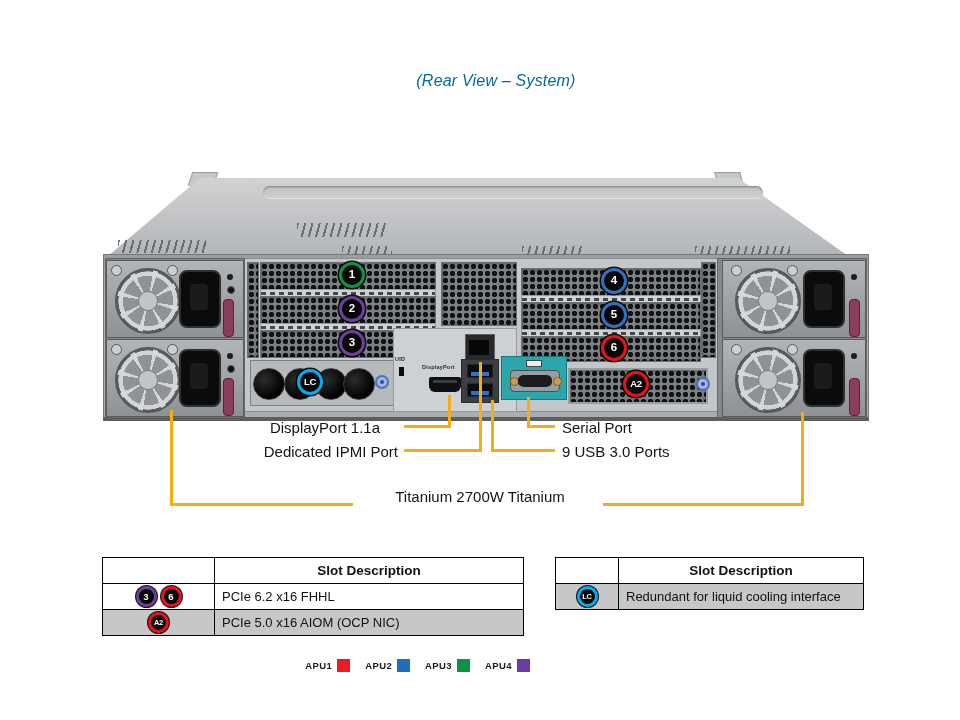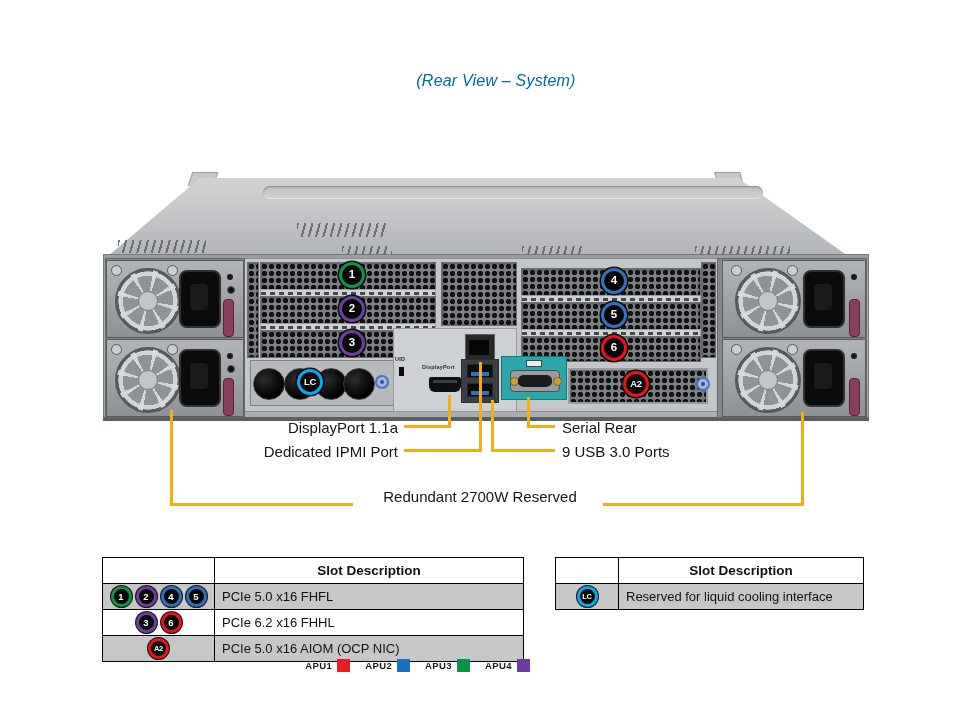--- a/index.html
+++ b/index.html
@@ -247,44 +247,40 @@
 <div class="abs yline" style="left: 479px; top: 362px; width: 3px; height: 90px; background: rgb(242, 174, 20);"></div>
 <div class="abs yline" style="left: 491px; top: 400px; width: 3px; height: 52px; background: rgb(242, 174, 20);"></div>
 <div class="abs yline" style="left: 491px; top: 449px; width: 64px; height: 3px; background: rgb(242, 174, 20);"></div>
 <div class="abs yline" style="left: 527px; top: 397px; width: 3px; height: 31px; background: rgb(242, 174, 20);"></div>
 <div class="abs yline" style="left: 527px; top: 425px; width: 28px; height: 3px; background: rgb(242, 174, 20);"></div>
 <div class="abs yline" style="left: 170px; top: 410px; width: 3px; height: 96px; background: rgb(242, 174, 20);"></div>
 <div class="abs yline" style="left: 170px; top: 503px; width: 183px; height: 3px; background: rgb(242, 174, 20);"></div>
 <div class="abs yline" style="left: 801px; top: 412px; width: 3px; height: 94px; background: rgb(242, 174, 20);"></div>
 <div class="abs yline" style="left: 603px; top: 503px; width: 201px; height: 3px; background: rgb(242, 174, 20);"></div>
 
-<div class="abs callout right" style="left:178px;top:419px;width:220px;">DisplayPort 1.1a</div>
+<div class="abs callout right" style="left:160px;top:419px;width:220px;">DisplayPort 1.1a</div>
 <div class="abs callout right" style="left:178px;top:443px;width:220px;text-align:right;">Dedicated IPMI Port</div>
-<div class="abs callout" style="left:562px;top:419px;">Serial Rear</div>
+<div class="abs callout" style="left:562px;top:419px;">Serial Port</div>
 <div class="abs callout" style="left:562px;top:443px;">9 USB 3.0 Ports</div>
 <div class="abs callout" style="left:330px;top:486px;width:300px;text-align:center;line-height:21px;">
-  <div>Redundant 2700W Reserved</div>
+  <div>Titanium 2700W Titanium</div>
 </div>
 
 <table class="abs slot-table" style="left:102px;top:557px;width:421px;">
   <colgroup>
       <col style="width:112px">
       <col style="width:309px">
     </colgroup>
   <thead>
     <tr>
       <th></th>
       <th>Slot Description</th>
     </tr>
   </thead>
   <tbody id="left-table-body">
-      <tr class="gray">
-        <td class="badge-cell"><span class="t-badge" style="border-color: rgb(14, 147, 71);">1</span><span class="t-badge" style="border-color: rgb(108, 63, 158);">2</span><span class="t-badge" style="border-color: rgb(52, 112, 189);">4</span><span class="t-badge" style="border-color: rgb(52, 112, 189);">5</span></td>
-        <td class="desc">PCIe 5.0 x16 FHFL</td>
-      </tr>
       <tr>
         <td class="badge-cell"><span class="t-badge" style="border-color: rgb(108, 63, 158);">3</span><span class="t-badge" style="border-color: rgb(230, 19, 27);">6</span></td>
         <td class="desc">PCIe 6.2 x16 FHHL</td>
       </tr>
       <tr class="gray">
         <td class="badge-cell"><span class="t-badge small-text" style="border-color: rgb(230, 19, 27);">A2</span></td>
         <td class="desc">PCIe 5.0 x16 AIOM (OCP NIC)</td>
       </tr>
     </tbody>
 </table>
@@ -296,21 +292,21 @@
     </colgroup>
   <thead>
     <tr>
       <th></th>
       <th>Slot Description</th>
     </tr>
   </thead>
   <tbody id="right-table-body">
       <tr class="gray">
         <td class="badge-cell"><span class="t-badge small-text" style="border-color: rgb(0, 174, 239);">LC</span></td>
-        <td class="desc">Reserved for liquid cooling interface</td>
+        <td class="desc">Redundant for liquid cooling interface</td>
       </tr>
     </tbody>
 </table>
 
 <div class="abs legend" id="legend">
     <div class="legend-item">
       <span class="legend-label">APU1</span>
       <span class="legend-swatch" style="background: rgb(236, 27, 35);"></span>
     </div>
     <div class="legend-item">

